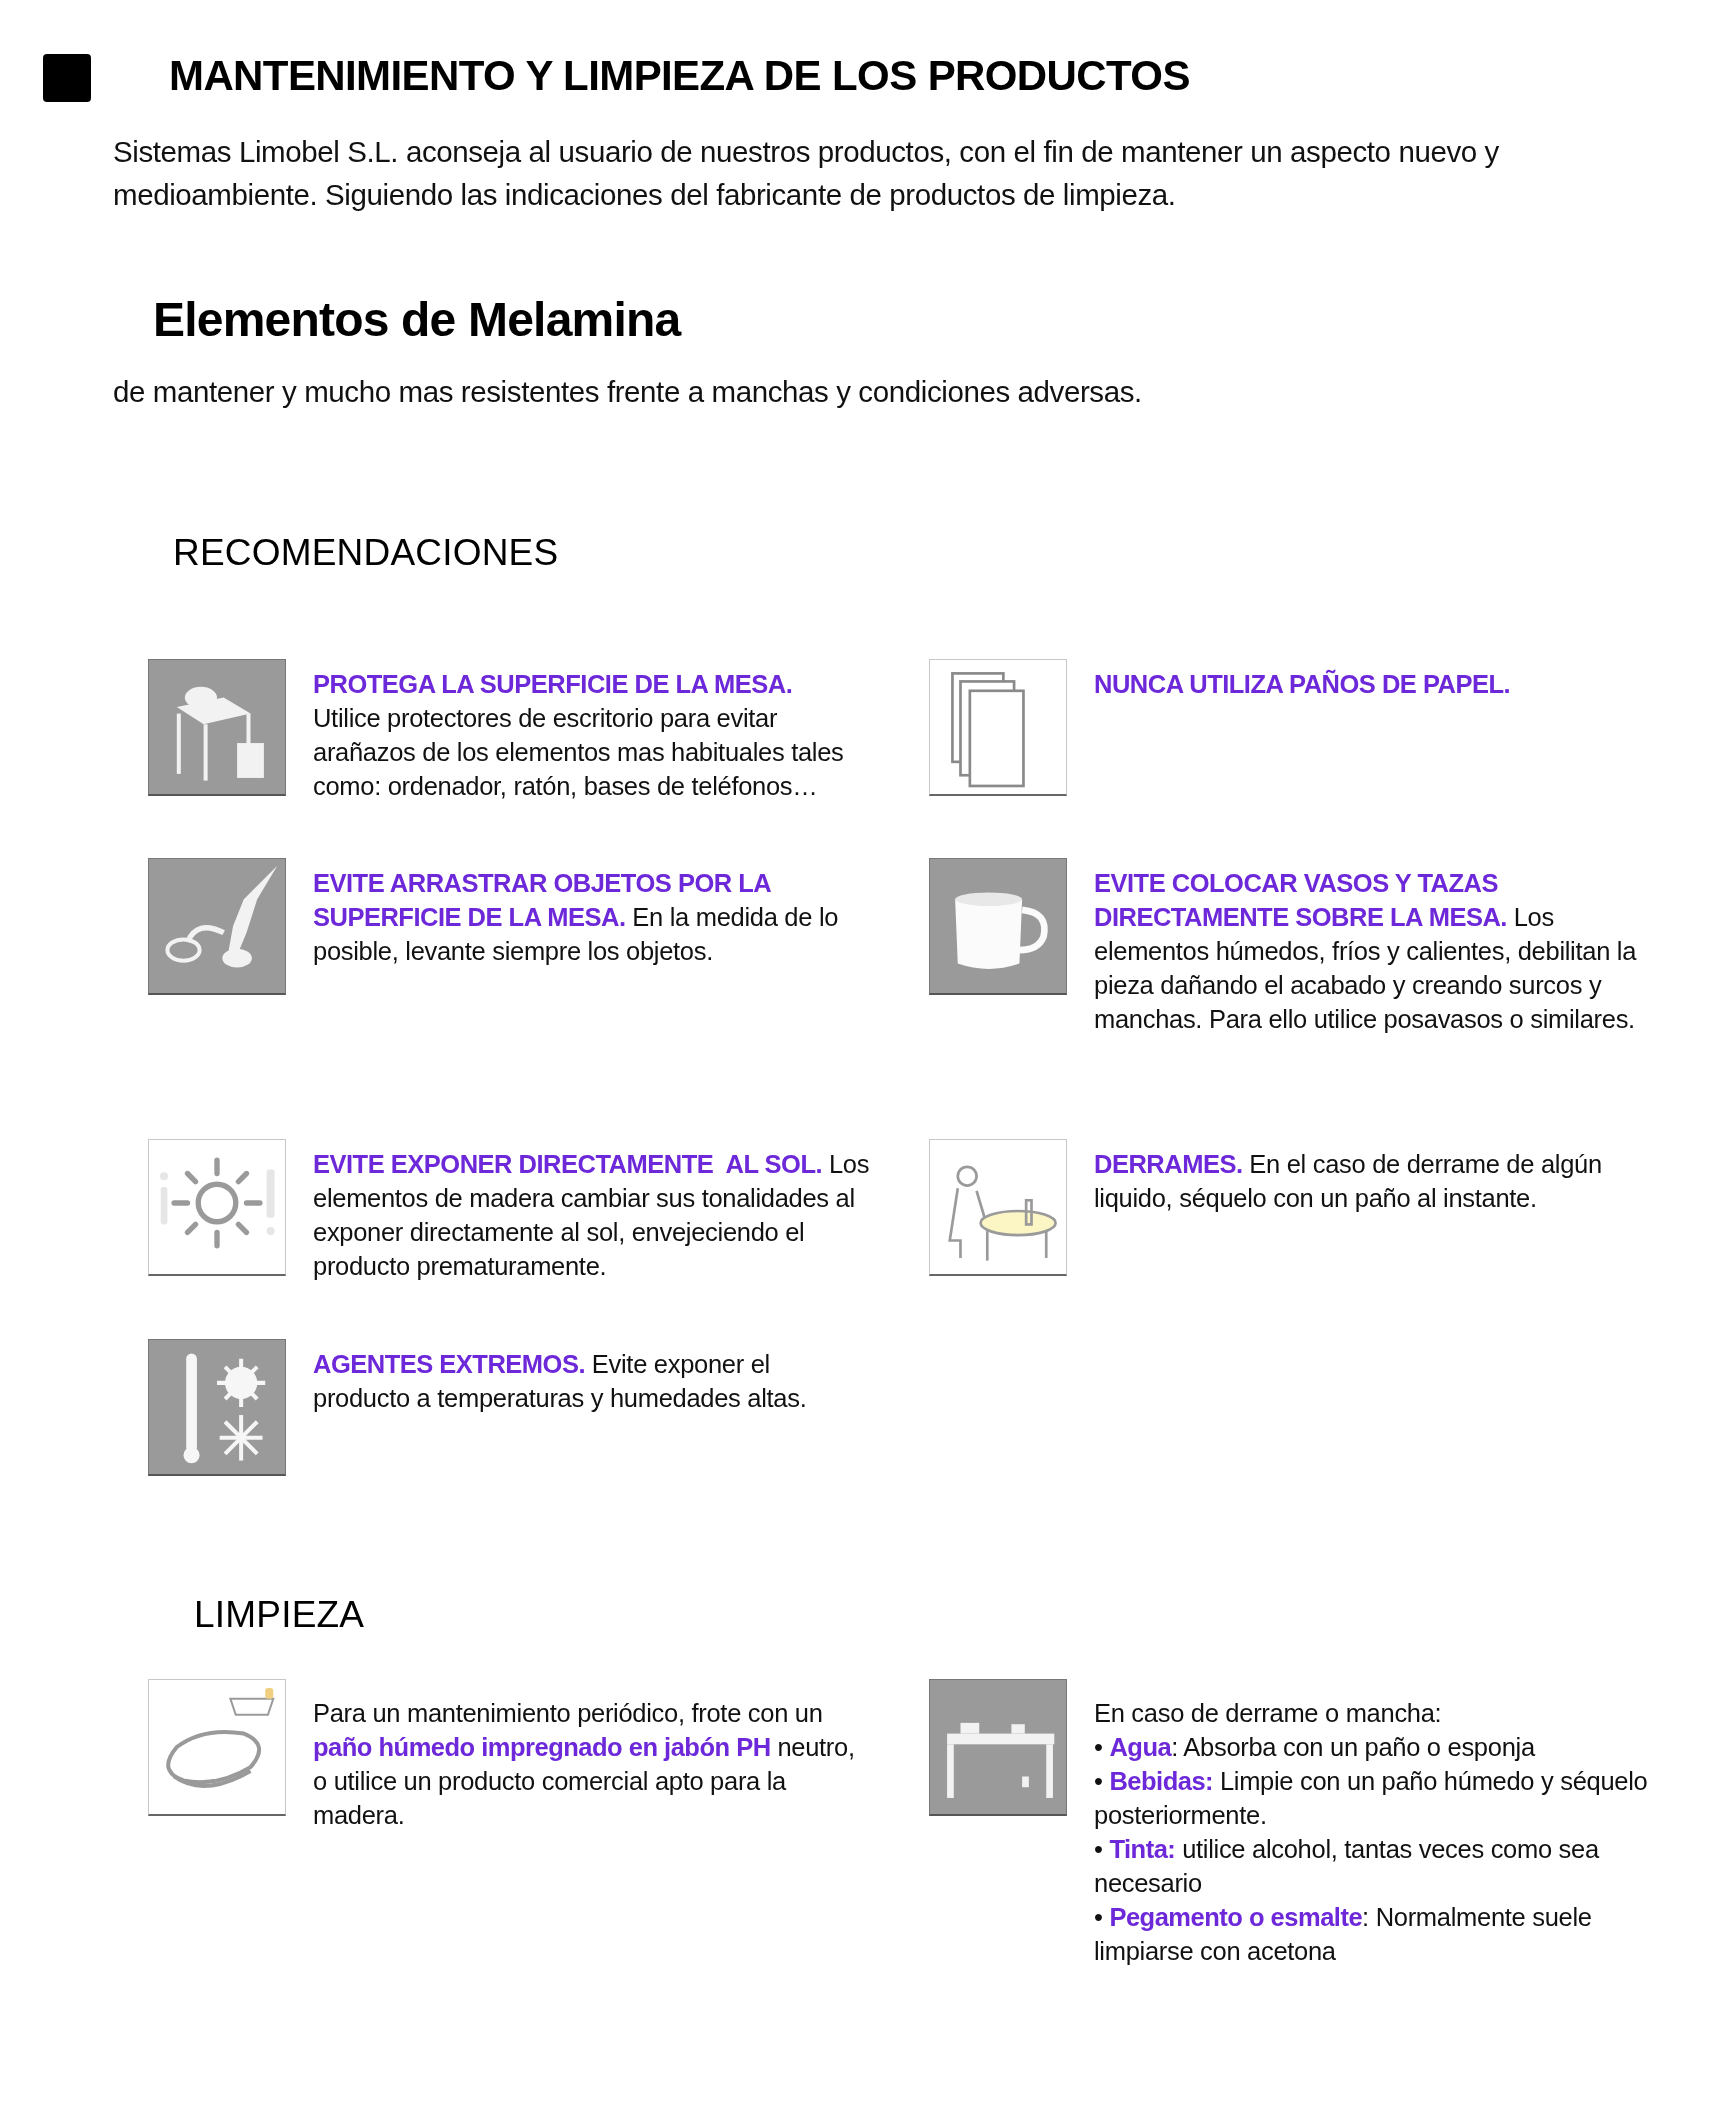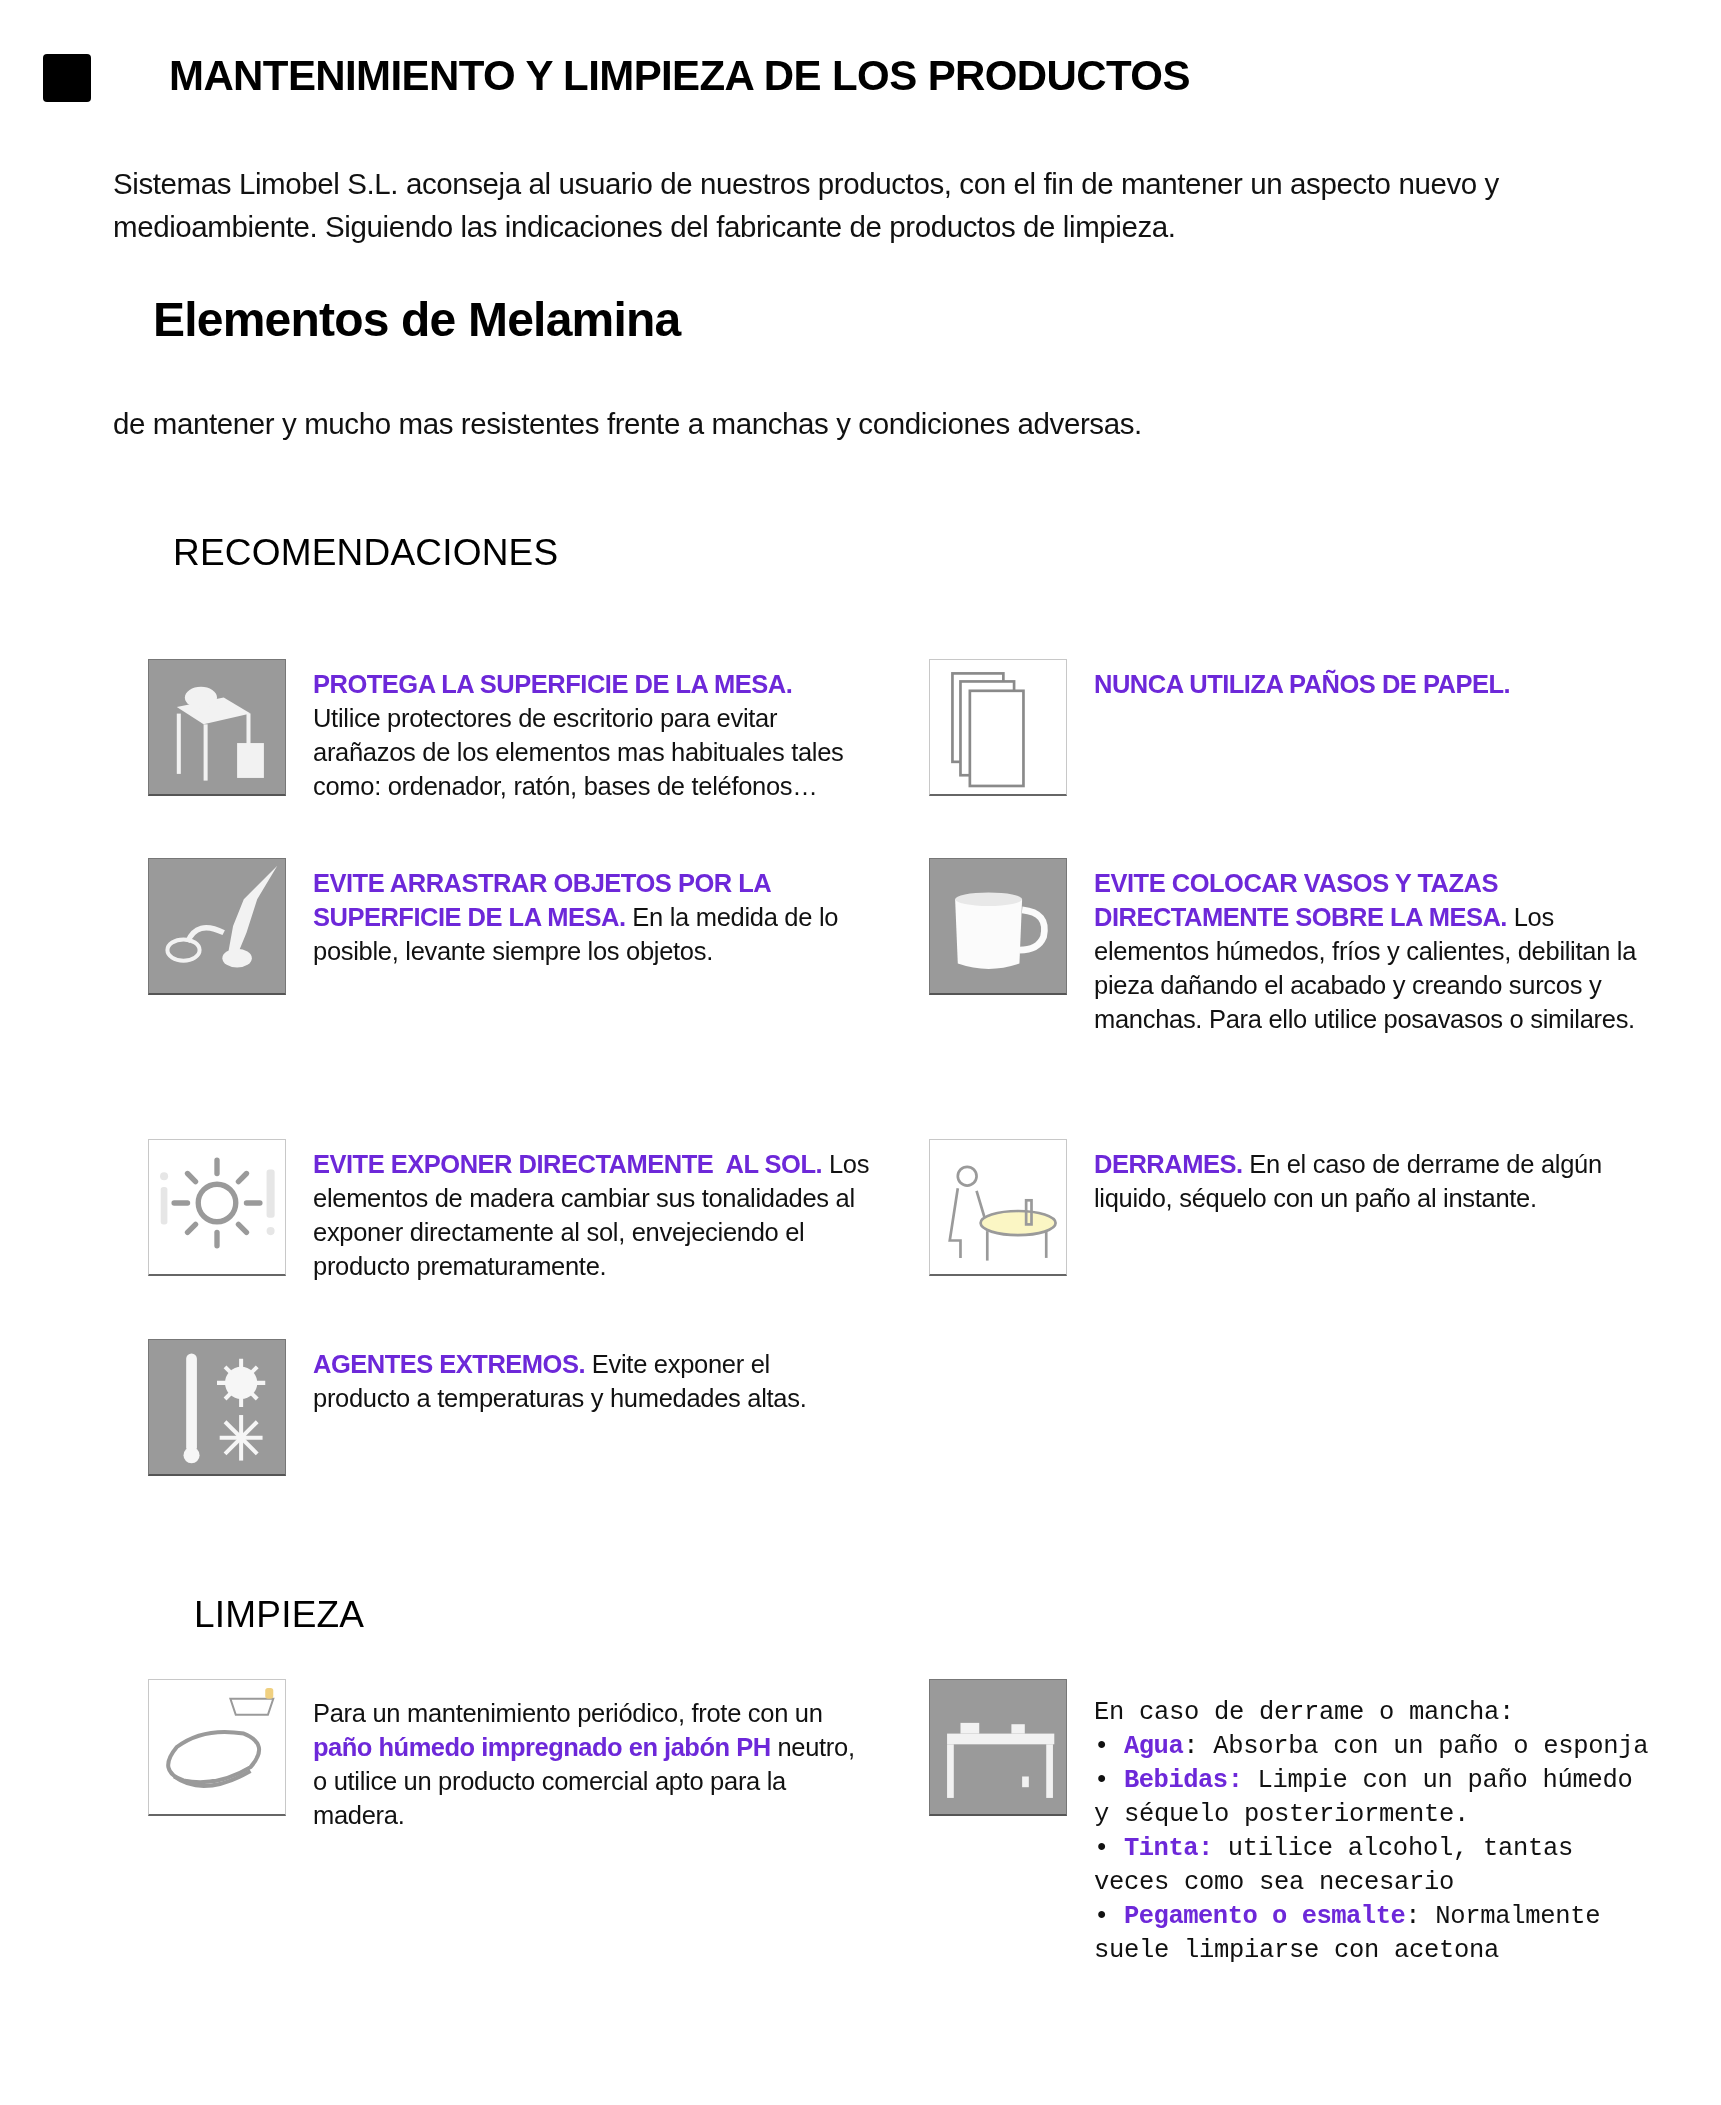--- a/index.html
+++ b/index.html
@@ -1,29 +1,29 @@
 <!DOCTYPE html>
 <html><head>
 <meta charset="utf-8">
 <style>
   html, body { margin: 0; padding: 0; background: #ffffff; }
   body { width: 1721px; height: 2105px; position: relative; overflow: hidden;
          font-family: "Liberation Sans", sans-serif; color: #111; }
   .abs { position: absolute; }
   .sq { left: 43px; top: 54px; width: 48px; height: 48px; background: #000; border-radius: 4px; }
   .title { left: 133px; top: 52px; font-size: 42px; font-weight: bold; letter-spacing: -0.6px; white-space: nowrap; color:#000;margin-left:36px; }
-  .para { left: 113px; font-size: 29.5px; line-height: 43px; letter-spacing: -0.4px; width: 1600px; margin-top: 32px; }
+  .para { left: 113px; font-size: 29.5px; line-height: 43px; letter-spacing: -0.4px; width: 1600px; }
   .h2 { left: 153px; top: 292px; font-size: 48px; font-weight: bold; letter-spacing: -0.8px; color:#000; }
   .h3 { font-size: 37px; color: #000; letter-spacing: 0.2px; }
   .icon { width: 138px; height: 137px; box-sizing: border-box; border: 1px solid #c8c8c8; border-bottom: 2px solid #666; }
   .icon.gray { background: #9a9a9a; border: 1px solid #777; border-bottom: 2px solid #555; }
   .icon svg { width: 100%; height: 100%; display: block; }
   .txt { font-size: 25.5px; line-height: 34px; letter-spacing: -0.3px; color: #111; }
   .hl { color: #6d28d9; font-weight: bold; letter-spacing: -0.5px; }
-  .li { display: block; font-family: Liberation Mono, monospace; }
+  .li { display: block; }
 </style>
 </head>
 <body>
 
 <div class="abs sq"></div>
 <div class="abs title">MANTENIMIENTO Y LIMPIEZA DE LOS PRODUCTOS</div>
 
 <div class="abs para" style="top:130px">
   <div>Sistemas Limobel S.L. aconseja al usuario de nuestros productos, con el fin de mantener un aspecto nuevo y</div>
   <div>medioambiente. Siguiendo las indicaciones del fabricante de productos de limpieza.</div>

